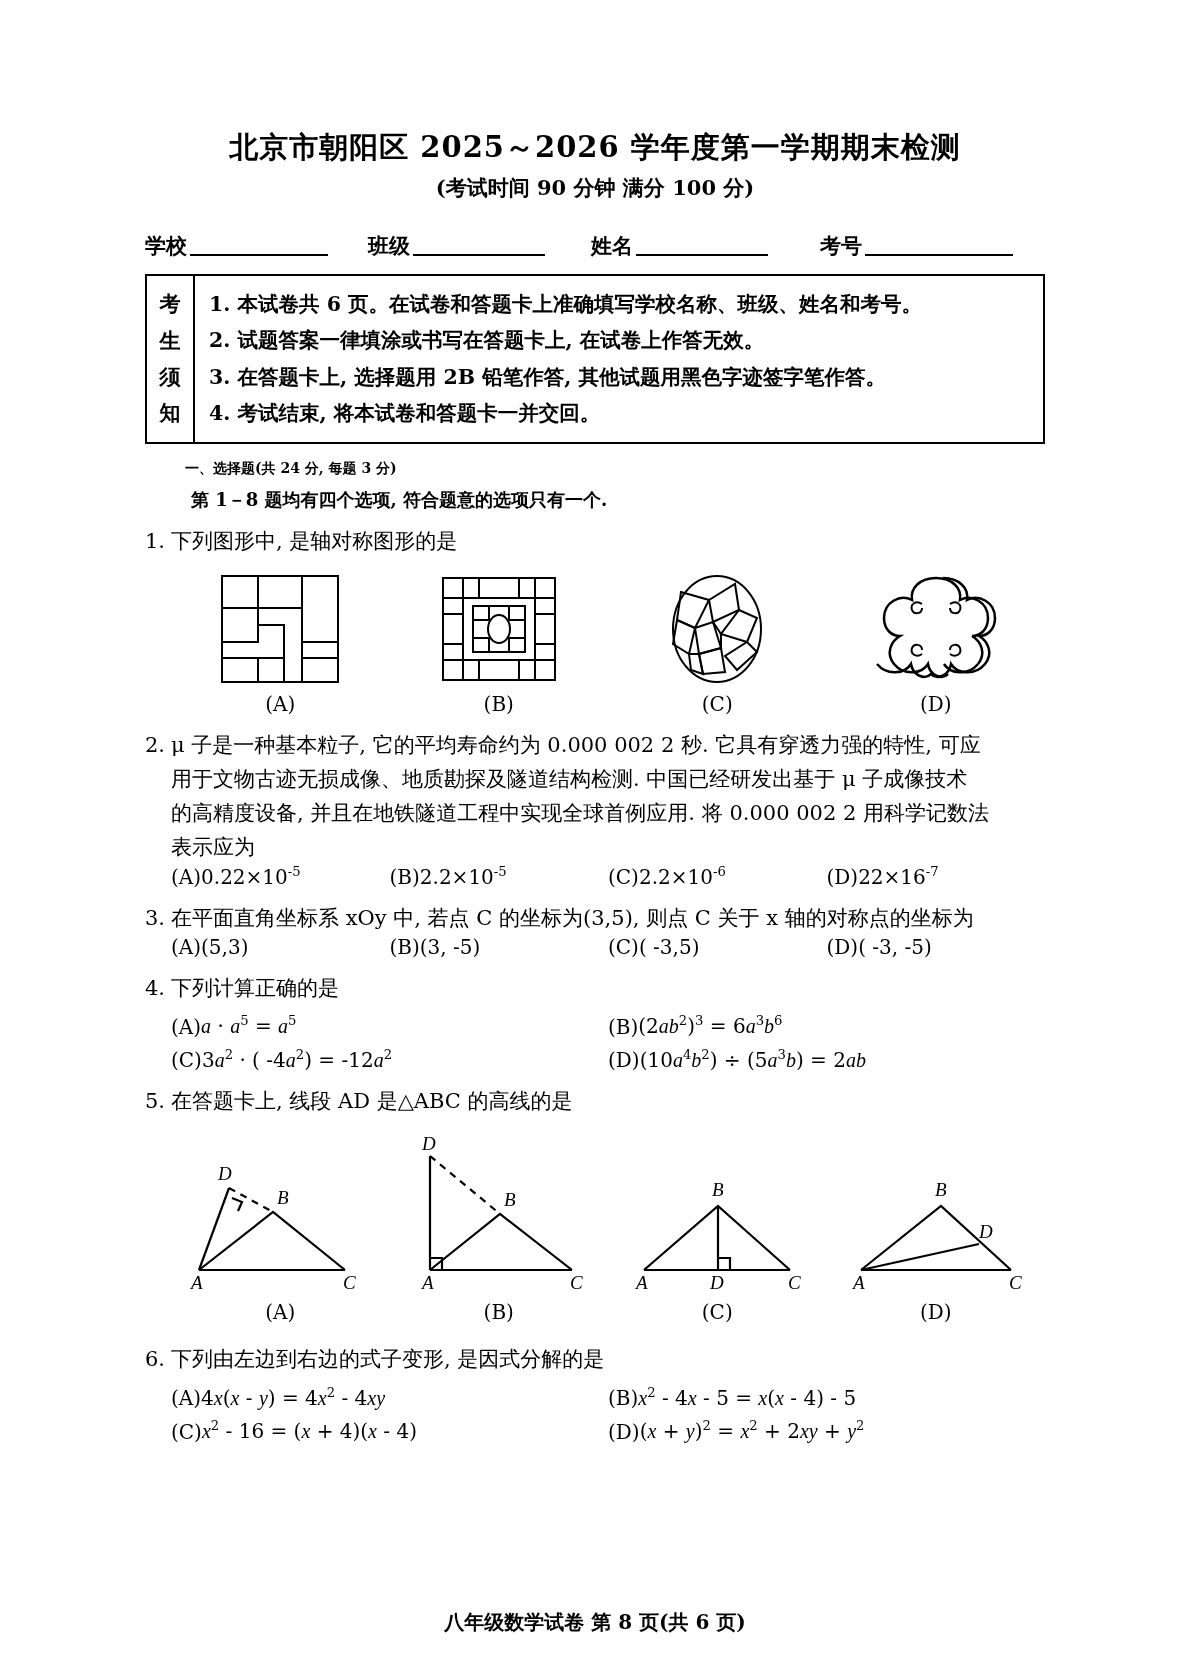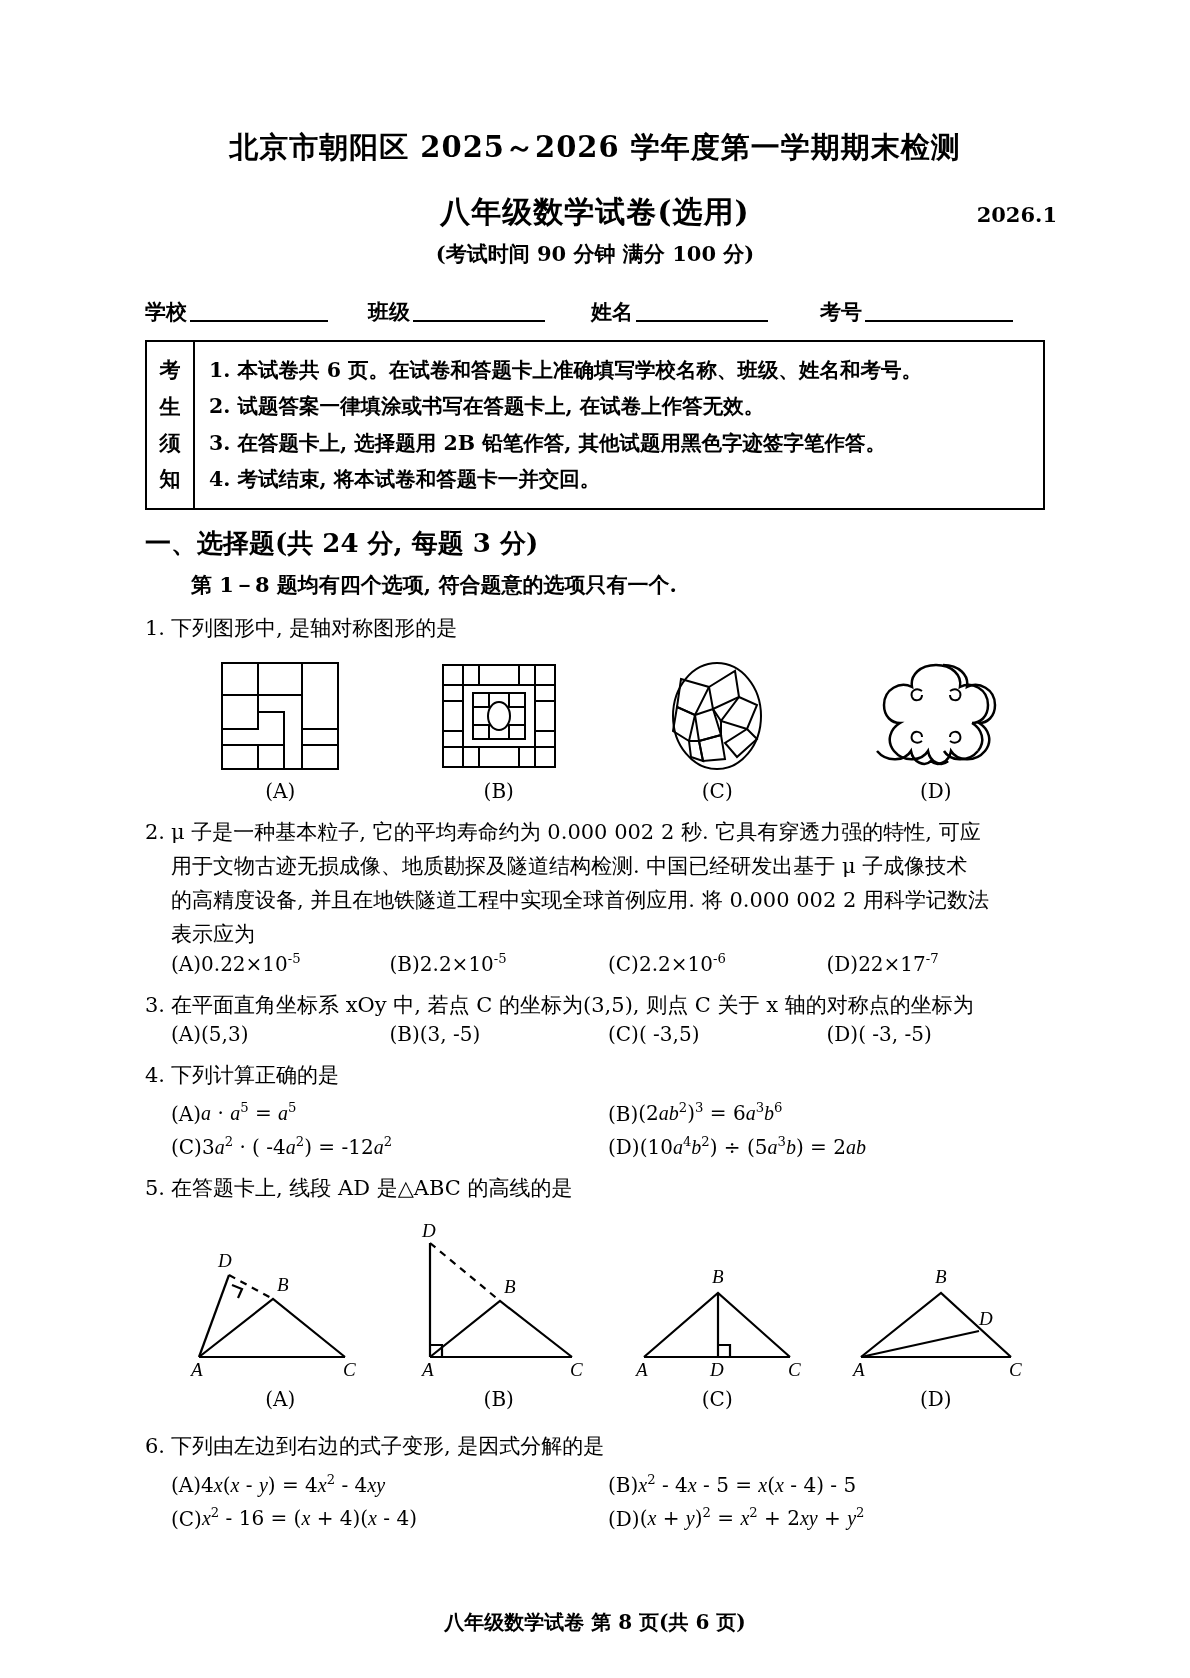--- a/index.html
+++ b/index.html
@@ -97,27 +97,28 @@
     font-size:20.5px;
     font-weight:bold;
     line-height:1.78;
     white-space:nowrap;
     font-family:"DejaVu Serif",serif;
   }
 
   
   .sec-head{
     margin-top:16px;
-    font-size:26px;font-weight:bold;
-    font-family:"DejaVu Serif",serif;
+    font-size:14px;font-weight:bold;
+    font-family:"DejaVu Serif",serif;
+    margin-left:40px;
   }
   .sec-sub{
     margin-top:10px;
     margin-left:46px;
-    font-size:21px;font-weight:bold;
+    font-size:18px;font-weight:bold;
     font-family:"DejaVu Serif",serif;
   }
   .q{
     margin-top:12px;
     font-size:21px;
     font-family:"DejaVu Serif",serif;
     font-weight:500;
   }
   .q-stem{
     display:flex;
@@ -160,24 +161,20 @@
   }
 </style>
 </head>
 <body>
 
 <div class="page">
 <div class="inner">
 
   <div class="doc-title">北京市朝阳区 2025～2026 学年度第一学期期末检测</div>
 
-  <div class="subtitle-row">
-    <div class="doc-subtitle">八年级数学试卷(选用)</div>
-    <div class="doc-date">2026.1</div>
-  </div>
 
   <div class="exam-meta">(考试时间 90 分钟   满分 100 分)</div>
 
   <div class="info-line">
     <div class="info-field fld-school">
       <span class="info-label">学校</span>
       <span class="info-blank"></span>
     </div>
     <div class="sp1"></div>
     <div class="info-field fld-class">
@@ -325,21 +322,21 @@
         <div>μ 子是一种基本粒子, 它的平均寿命约为 0.000 002 2 秒. 它具有穿透力强的特性, 可应</div>
         <div>用于文物古迹无损成像、地质勘探及隧道结构检测. 中国已经研发出基于 μ 子成像技术</div>
         <div>的高精度设备, 并且在地铁隧道工程中实现全球首例应用. 将 0.000 002 2 用科学记数法</div>
         <div>表示应为</div>
       </span>
     </div>
     <div class="opts cols4">
       <div><span>(A)</span><span>0.22×10</span><sup>-5</sup></div>
       <div><span>(B)</span><span>2.2×10</span><sup>-5</sup></div>
       <div><span>(C)</span><span>2.2×10</span><sup>-6</sup></div>
-      <div><span>(D)</span><span>22×17</span><sup>-7</sup></div>
+      <div><span>(D)</span><span>22×16</span><sup>-7</sup></div>
     </div>
   </div>
 
   <div class="q">
     <div class="q-stem">
       <span class="q-num">3.</span>
       <span class="q-text">在平面直角坐标系 xOy 中, 若点 C 的坐标为(3,5), 则点 C 关于 x 轴的对称点的坐标为</span>
     </div>
     <div class="opts cols4">
       <div><span>(A)</span><span>(5,3)</span></div>

